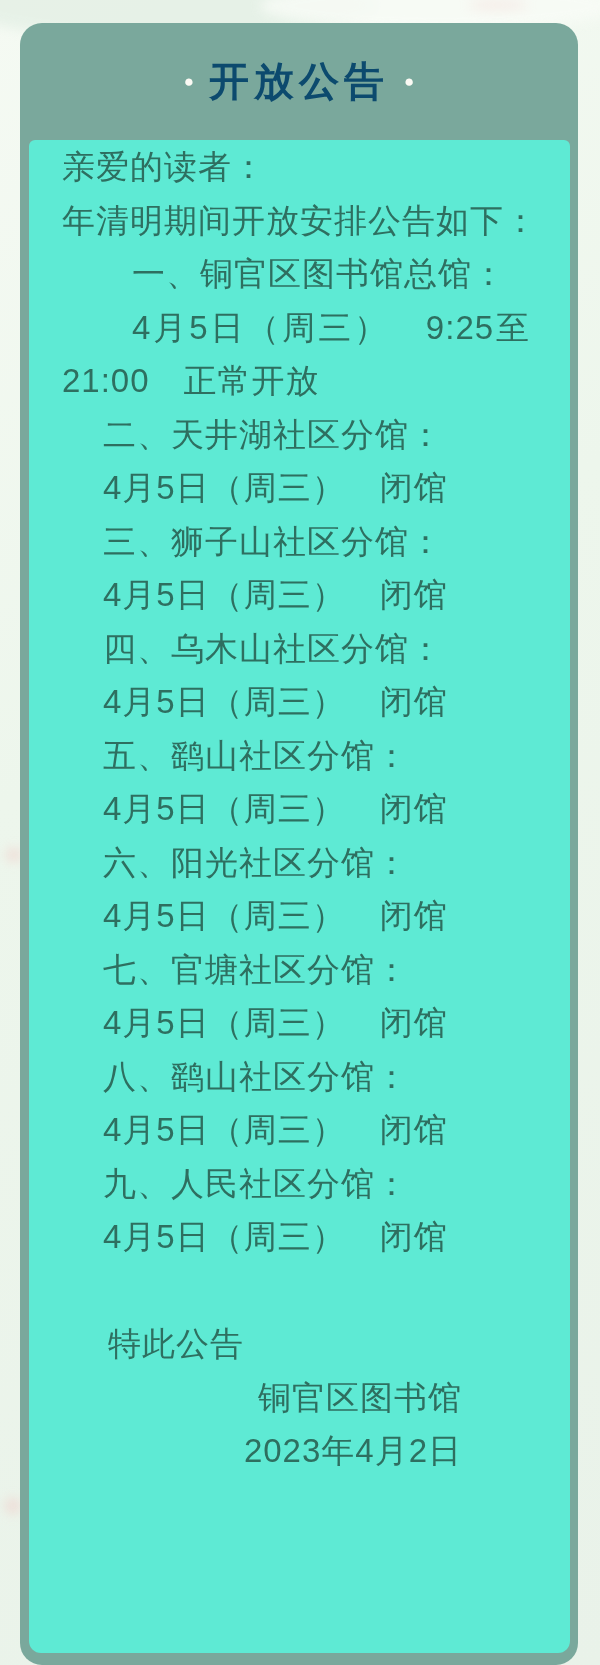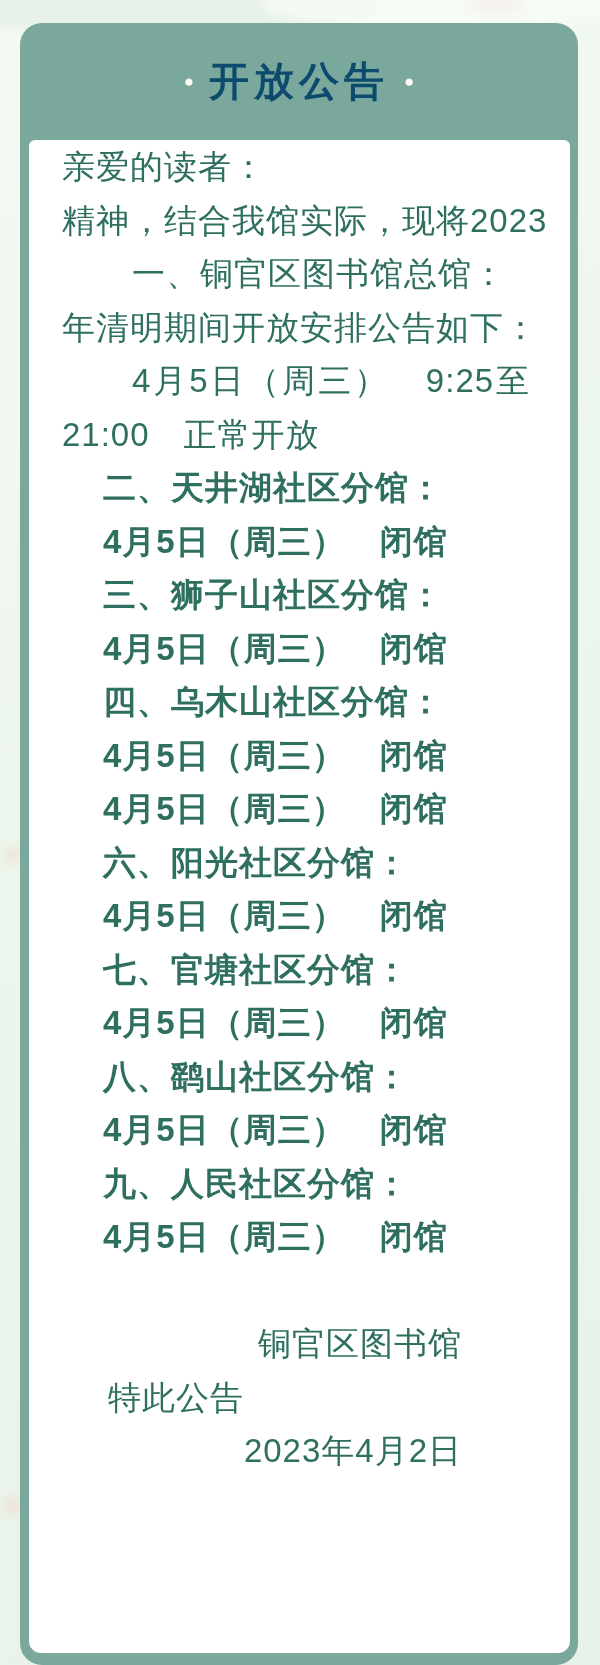--- a/index.html
+++ b/index.html
@@ -24,34 +24,34 @@
     position:absolute; left:0; top:0; width:100%; height:117px;
     display:flex; align-items:center; justify-content:center; gap:15px;
   }
   .card-title {
     color:#0c4a6e; font-size:40px; font-weight:bold; letter-spacing:5px;
   }
   .dot { color:#fbfaf4; font-size:17px; line-height:17px; }
 
   .panel {
     position:absolute; left:9px; right:8px; top:117px; bottom:12px;
-    background:#ffffff; border-radius:6px 6px 12px 12px; overflow:hidden;
+    background:#5eead4; border-radius:6px 6px 12px 12px; overflow:hidden;
   }
   .bodytext {
     padding:0 40px 0 33px; 
     color:#2e6f60;
   }
   .ln {
     font-size:33px; line-height:53.5px; height:53.5px;
     letter-spacing:1px; white-space:nowrap;
   }
   .jf   { text-align:justify; text-align-last:justify; }
   .indp { padding-left:46px; }  
   .indl { padding-left:70px; }  
-  .inds { padding-left:41px;font-weight:bold; }  
+  .inds { padding-left:41px; }  
   .right { text-align:right; padding-right:68px; }
 </style>
 </head>
 <body>
 
 <div class="wm wm-wave"></div>
 <div class="wm wm-wave2"></div>
 <div class="wm wm-pink3"></div>
 <div class="wm wm-pink1"></div>
 <div class="wm wm-pink2"></div>
@@ -60,40 +60,40 @@
 
   <div class="card-header">
     <span class="dot">●</span>
     <span class="card-title">开放公告</span>
     <span class="dot">●</span>
   </div>
 
   <div class="panel">
     <div class="bodytext">
       <div class="ln">亲爱的读者：</div>
-      <div class="ln jf">精神，结合我馆实际，现将2023</div>
+      <div class="ln">年清明期间开放安排公告如下：</div>
       <div class="ln indl">一、铜官区图书馆总馆：</div>
-      <div class="ln">年清明期间开放安排公告如下：</div>
       <div class="ln jf indl">4月5日（周三）　9:25至</div>
       <div class="ln">21:00　正常开放</div>
       <div class="ln inds">二、天井湖社区分馆：</div>
       <div class="ln inds">4月5日（周三）　闭馆</div>
       <div class="ln inds">三、狮子山社区分馆：</div>
       <div class="ln inds">4月5日（周三）　闭馆</div>
       <div class="ln inds">四、乌木山社区分馆：</div>
       <div class="ln inds">4月5日（周三）　闭馆</div>
+      <div class="ln inds">五、鹞山社区分馆：</div>
       <div class="ln inds">4月5日（周三）　闭馆</div>
       <div class="ln inds">六、阳光社区分馆：</div>
       <div class="ln inds">4月5日（周三）　闭馆</div>
       <div class="ln inds">七、官塘社区分馆：</div>
       <div class="ln inds">4月5日（周三）　闭馆</div>
       <div class="ln inds">八、鹞山社区分馆：</div>
       <div class="ln inds">4月5日（周三）　闭馆</div>
       <div class="ln inds">九、人民社区分馆：</div>
       <div class="ln inds">4月5日（周三）　闭馆</div>
       <div class="ln"></div>
+      <div class="ln indp">特此公告</div>
       <div class="ln right">铜官区图书馆</div>
-      <div class="ln indp">特此公告</div>
       <div class="ln right">2023年4月2日</div>
     </div>
   </div>
 
 </div>
 
 </body></html>

